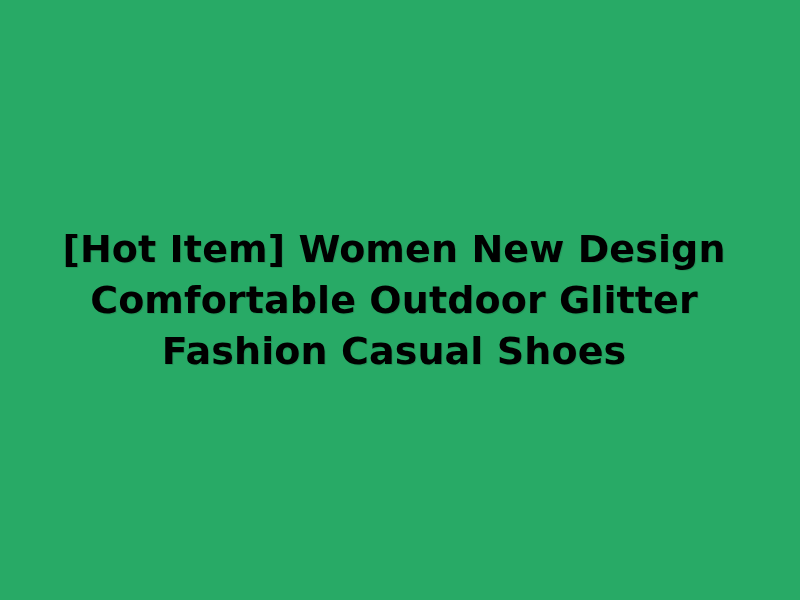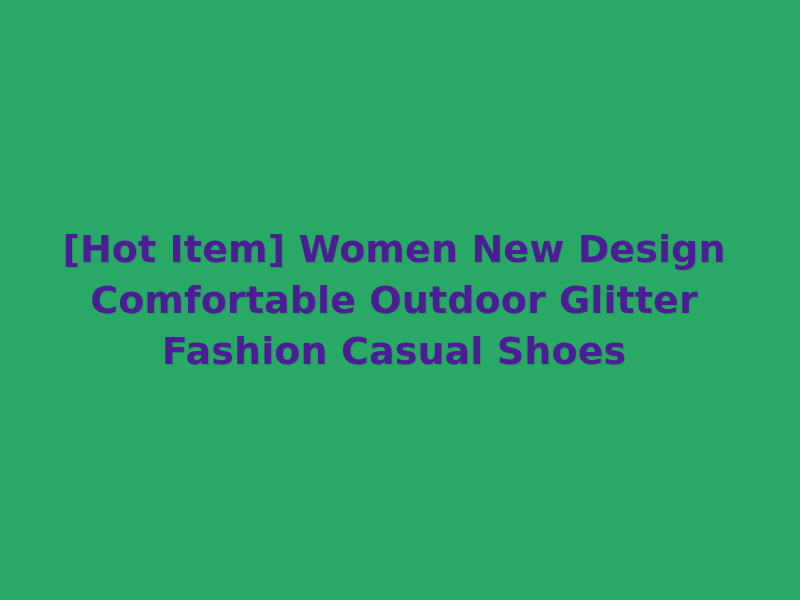--- a/index.html
+++ b/index.html
@@ -49,17 +49,17 @@
     overflow-wrap: break-word;
   }
 </style>
 </head>
 <body>
 
 <div id="placeholder-card" style="background-color: rgb(40, 170, 102);">
 
   <div id="title-block">
 
-    <h1 id="product-title" style="color: #4c1d95; text-shadow: rgba(0, 0, 0, 0.1) 1px 1px 0px;">[Hot Item] Women New Design Comfortable Outdoor Glitter Fashion Casual Shoes</h1>
+    <h1 id="product-title" style="color: #000000; text-shadow: rgba(0, 0, 0, 0.1) 1px 1px 0px;">[Hot Item] Women New Design Comfortable Outdoor Glitter Fashion Casual Shoes</h1>
 
   </div>
 
 </div>
 
 </body></html>

